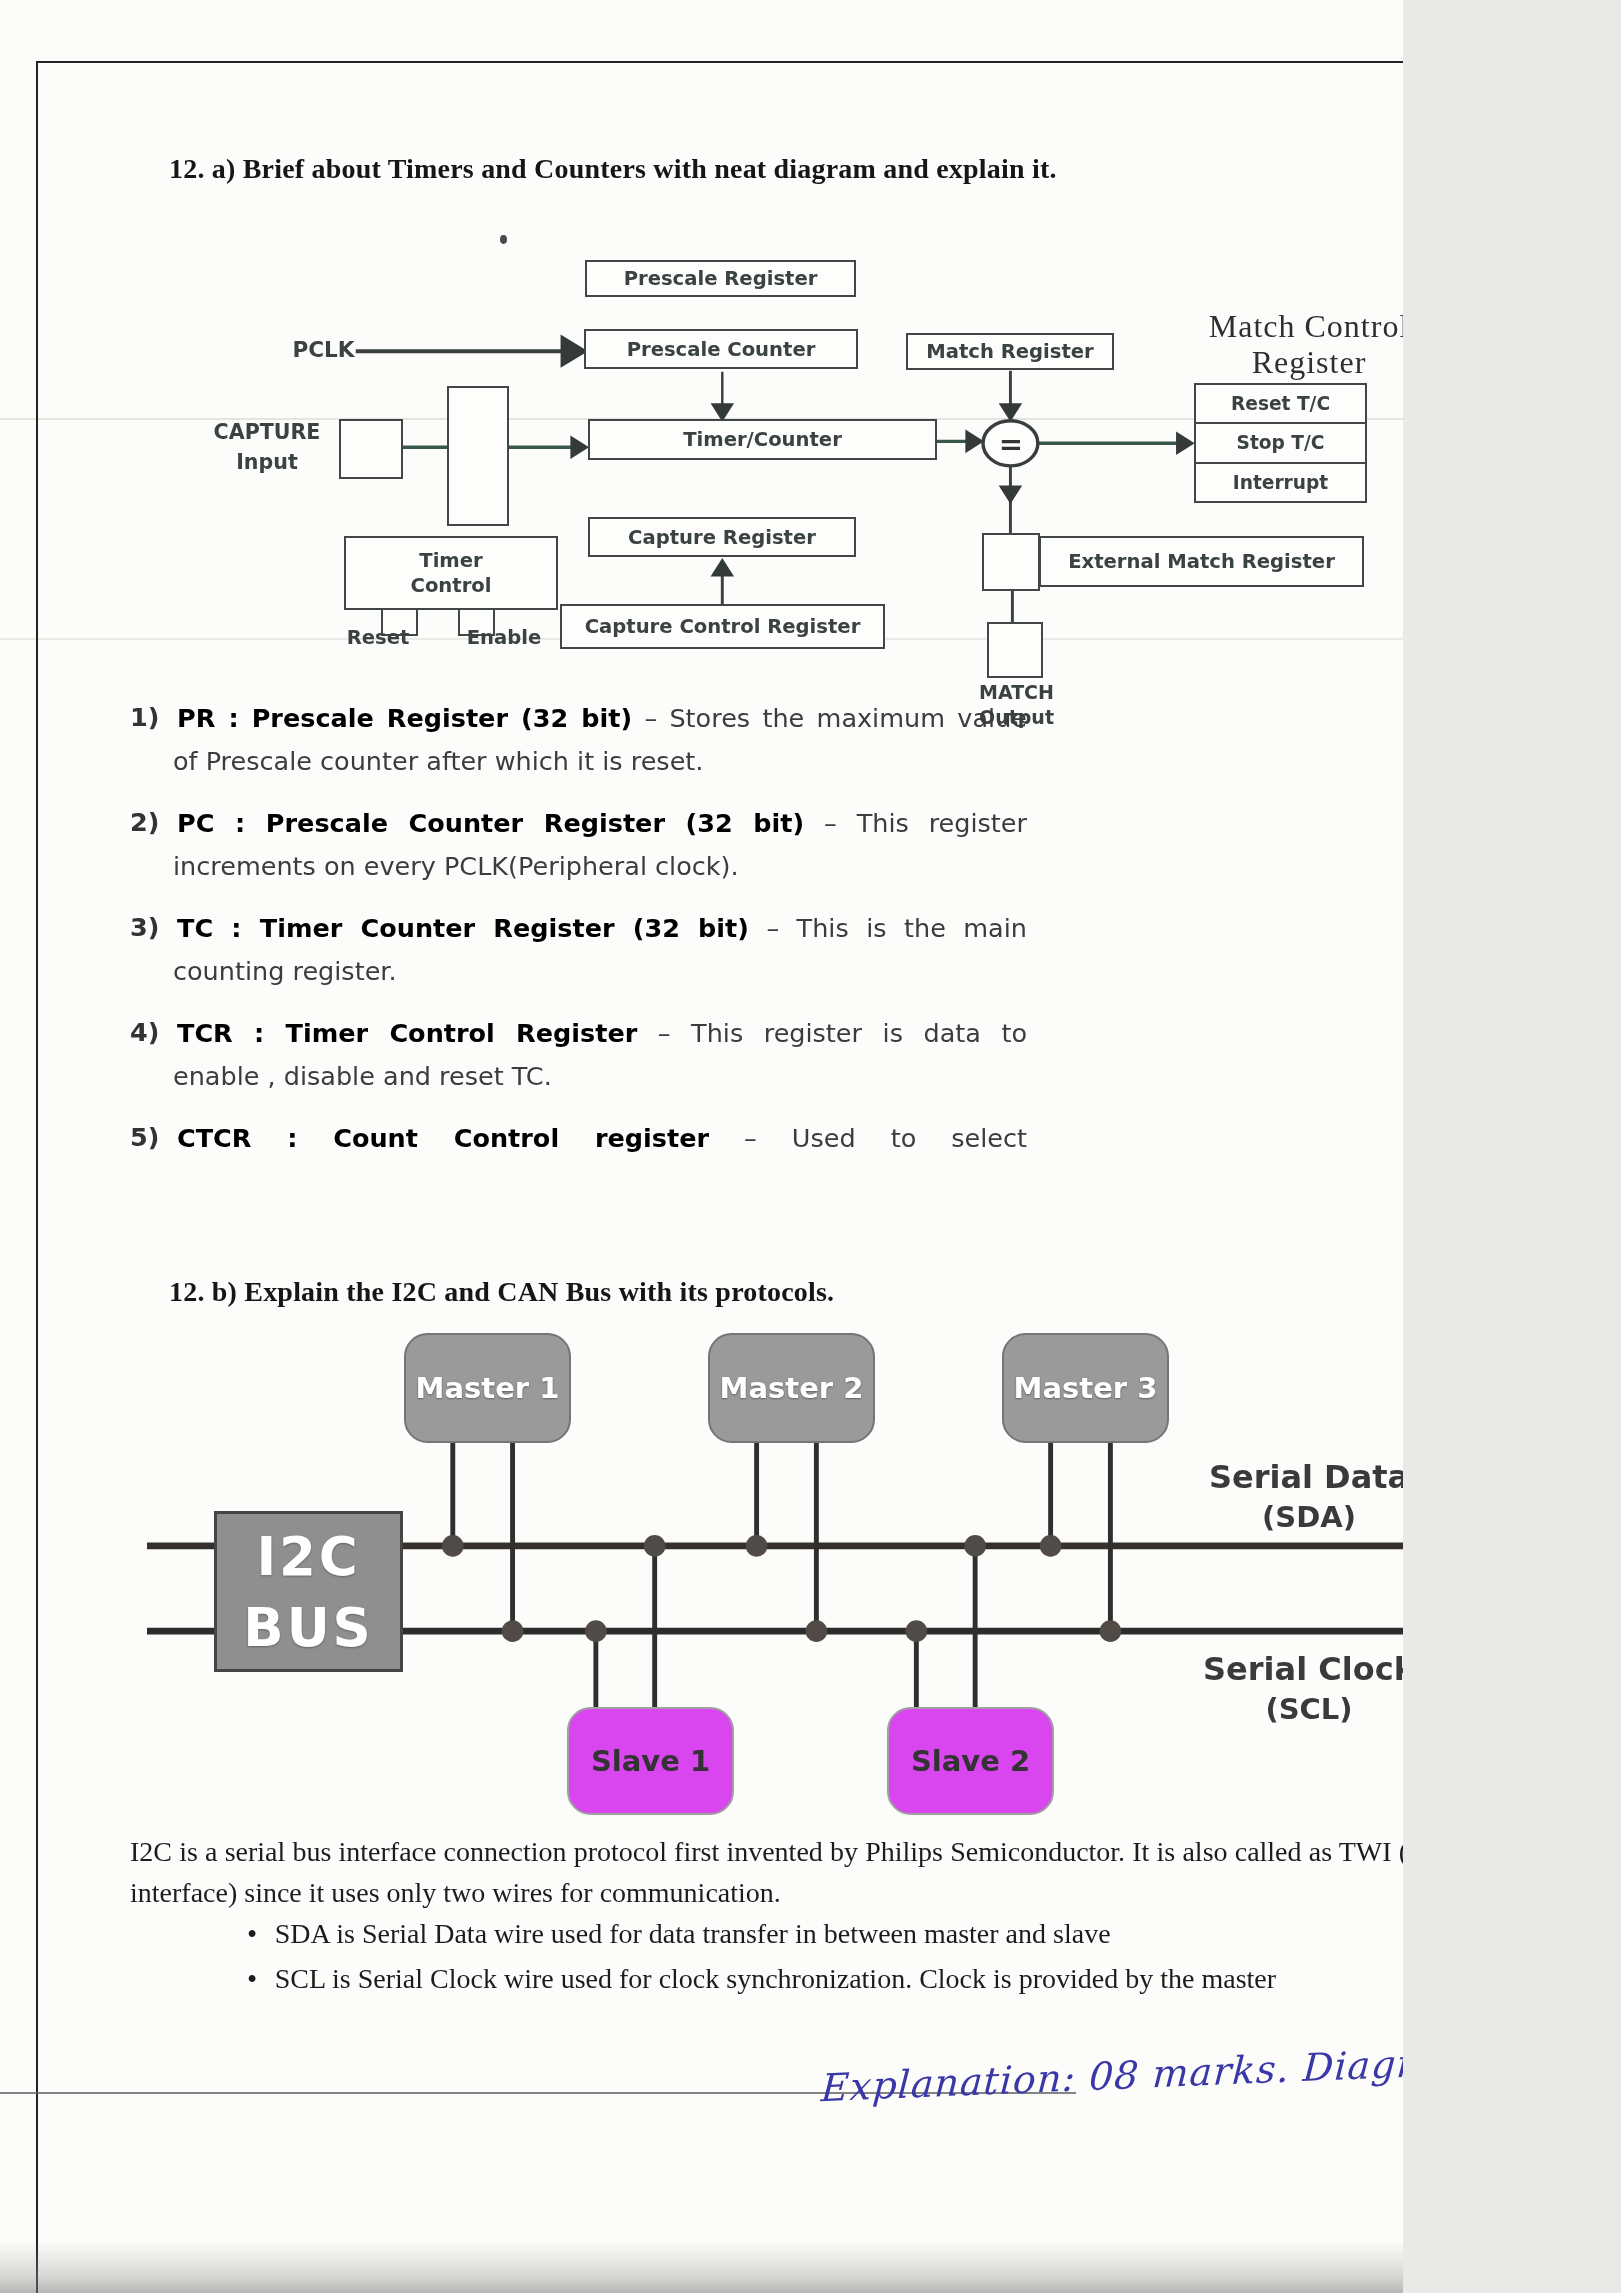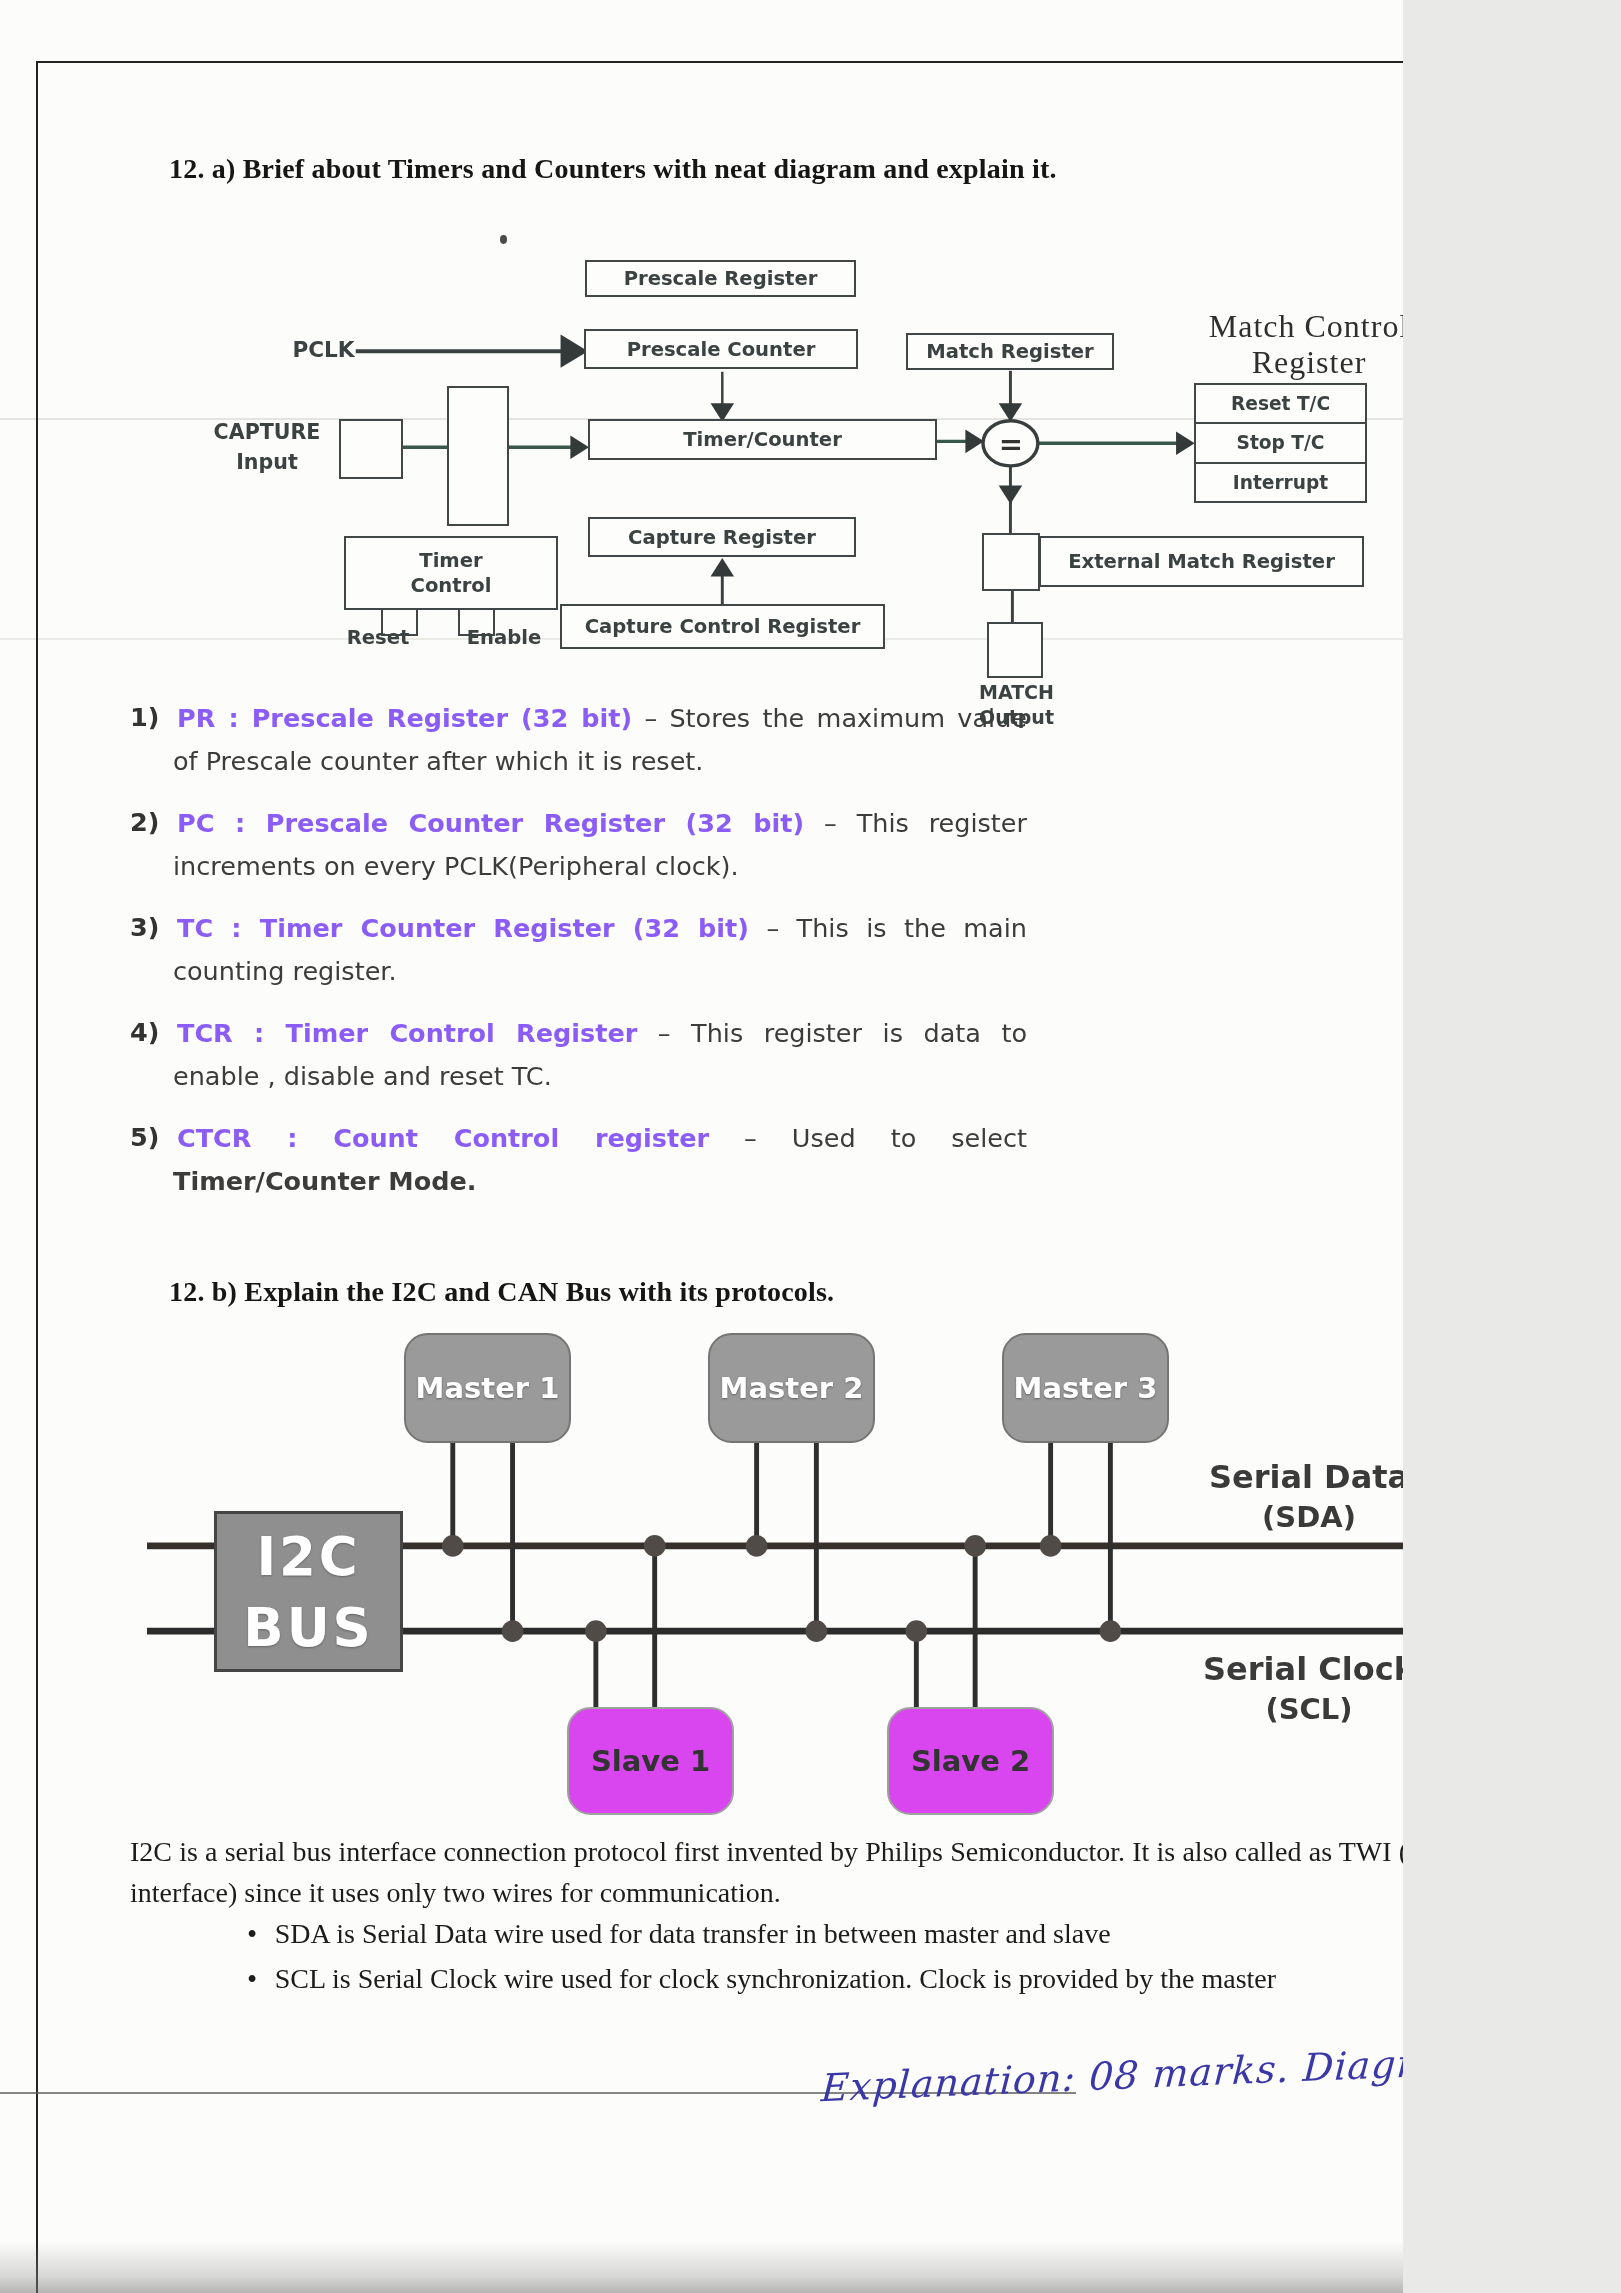--- a/index.html
+++ b/index.html
@@ -32,21 +32,21 @@
   .mcr-row{flex:1;display:flex;align-items:center;justify-content:center;border-bottom:2px solid #404746;font:700 18.6px "DejaVu Sans",sans-serif;}
   .mcr-row:last-child{border-bottom:none;}
   .equals{position:absolute;font:700 29px "DejaVu Sans",sans-serif;color:#333;text-align:center;}
   
   .reg-list{position:absolute;left:130px;top:702px;width:897px;margin:0;padding:0;list-style:none;
             font-family:"DejaVu Sans",sans-serif;color:#3c3c3c;}
   .reg-list li{position:relative;margin-bottom:29px;}
   .reg-list .num{position:absolute;left:0;top:0;font:700 25.5px "DejaVu Sans",sans-serif;color:#333;}
   .reg-list .l1{margin-left:47px;font-size:25.5px;line-height:33px;white-space:nowrap;
                 text-align:justify;text-align-last:justify;}
-  .reg-list .l1 b{font-weight:700;color:#8b5cf6;}
+  .reg-list .l1 b{font-weight:700;color:#000000;}
   .reg-list .l2{margin-left:43px;font-size:25.5px;line-height:33px;margin-top:10px;}
   
   .node{position:absolute;box-sizing:border-box;border-radius:23.5px;display:flex;align-items:center;justify-content:center;
         font:700 29px "DejaVu Sans",sans-serif;}
   .master{background:#9a9a9a;border:2.9px solid #757575;color:#fff;text-shadow:0 1px 2px rgba(60,60,60,.6);}
   .slave{background:#d946ef;border:2.9px solid #a0a0a0;color:#333;}
   .busbox{position:absolute;box-sizing:border-box;background:#8f8f8f;border:3.9px solid #454545;
           display:flex;flex-direction:column;align-items:center;justify-content:center;
           font:700 53px "DejaVu Sans",sans-serif;color:#fff;letter-spacing:2.9px;line-height:71px;
           text-shadow:0 1px 2px rgba(60,60,60,.55);}
@@ -185,21 +185,20 @@
       <div class="l2">counting register.</div>
     </li>
     <li>
       <span class="num">4)</span>
       <div class="l1"><b>TCR : Timer Control Register</b> <span>–</span> <span>This register is data to</span></div>
       <div class="l2">enable , disable and reset TC.</div>
     </li>
     <li>
       <span class="num">5)</span>
       <div class="l1"><b>CTCR : Count Control register</b> <span>–</span> <span>Used to select</span></div>
-      <div class="l2" style="font-weight:700;">Timer/Counter Mode.</div>
     </li>
   </ol>
 
   <div class="heading" style="left:169px;top:1276px;">12. b) Explain the I2C and CAN Bus with its protocols.</div>
 
   <div class="node master" style="left:404px;top:1333px;width:167px;height:110px;">
     <span>Master 1</span>
   </div>
   <div class="node master" style="left:708px;top:1333px;width:167px;height:110px;">
     <span>Master 2</span>

